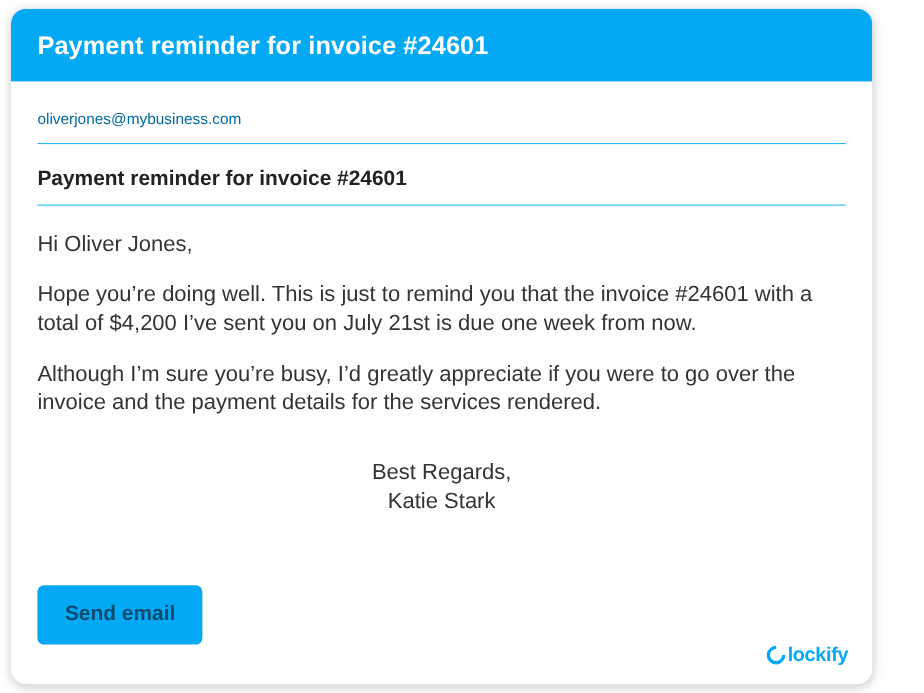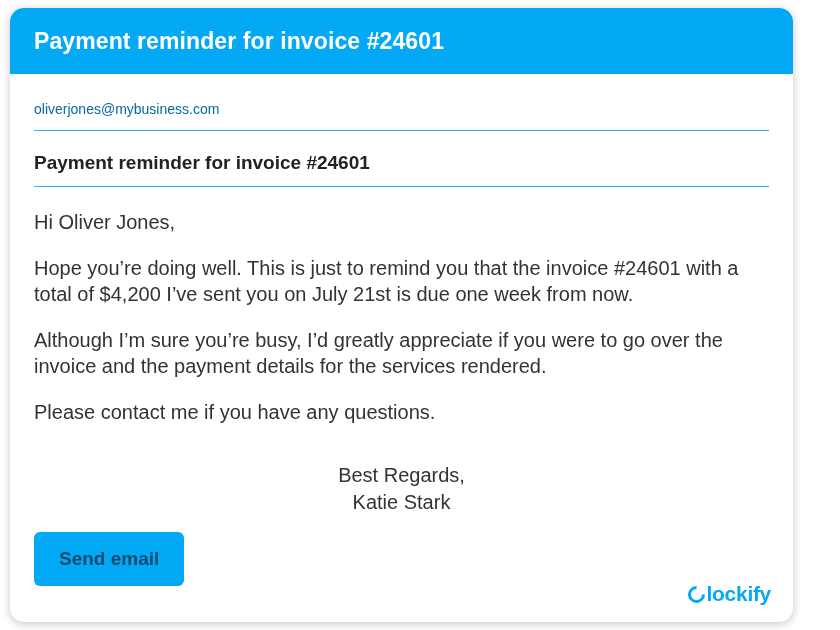--- a/index.html
+++ b/index.html
@@ -111,21 +111,21 @@
     height: 17px;
     border: 3px solid #03A9F4;
     border-radius: 50%;
     border-right-color: transparent;
     box-sizing: border-box;
     transform: rotate(-45deg);
     margin-right: 1px;
   }
   .brand .brand-text {
     color: #03A9F4;
-    font-size: 21px;
+    font-size: 18px;
     font-weight: bold;
     letter-spacing: -0.3px;
   }
 </style>
 </head>
 <body>
 
 <div class="email-window">
 
   <div class="title-bar">
@@ -139,21 +139,20 @@
     </div>
 
     <div class="field subject">
       <span class="subject-value">Payment reminder for invoice #24601</span>
     </div>
 
     <div class="message">
       <p>Hi Oliver Jones,</p>
       <p>Hope you’re doing well. This is just to remind you that the invoice #24601 with a total of $4,200 I’ve sent you on July 21st is due one week from now.</p>
       <p>Although I’m sure you’re busy, I’d greatly appreciate if you were to go over the invoice and the payment details for the services rendered.</p>
-      <p>Please contact me if you have any questions.</p>
       <p class="signoff" style="white-space: pre-line;">Best Regards,
 Katie Stark</p>
     </div>
 
     <div class="send-row">
       <button class="send-button">Send email</button>
     </div>
 
     <div class="brand">
       <span class="mark"></span>

